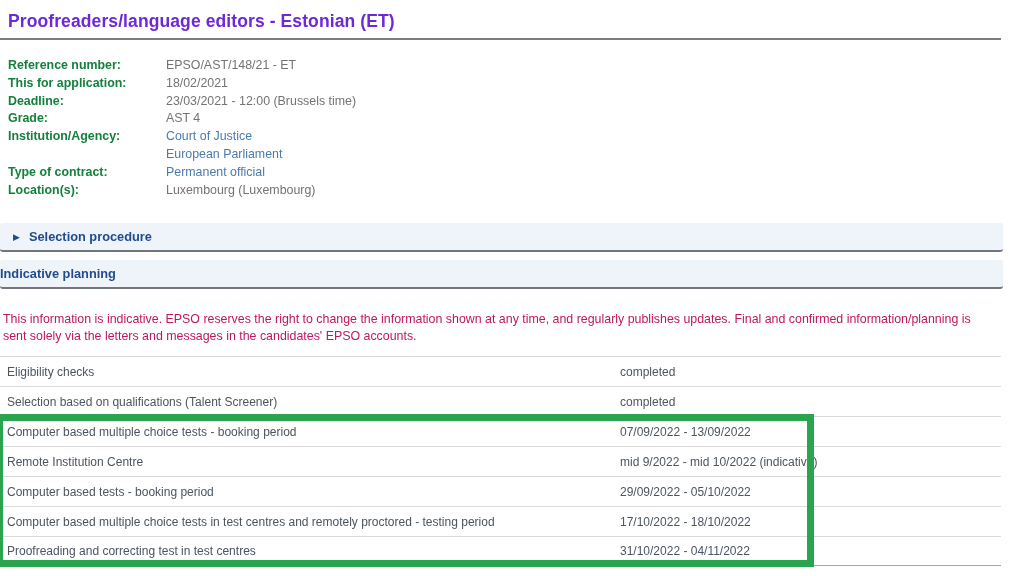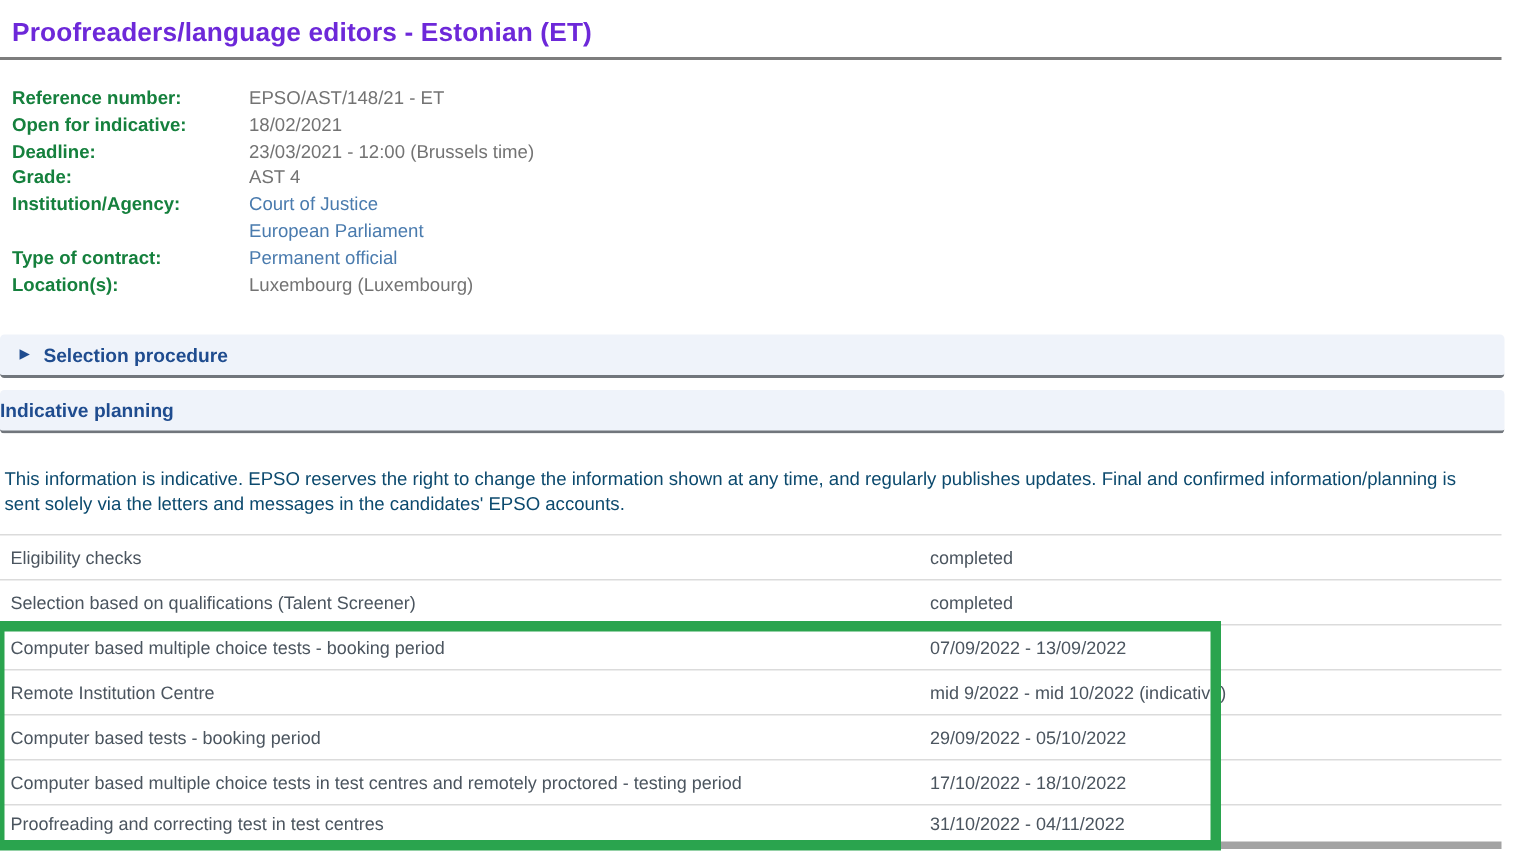--- a/index.html
+++ b/index.html
@@ -83,39 +83,39 @@
     transform: translateY(-0.5px);
   }
   
   .notice {
     position: absolute;
     top: 299px;
     left: 3px;
     width: 986px;
     font-size: 12.4px;
     line-height: 16.6px;
-    color: #0c4a6e;
+    color: #be185d;
   }
   
   .planning-table {
     position: absolute;
     top: 356px;
     left: 0;
     width: 1001px;
     font-size: 12px;
   }
   .trow {
     position: relative;
     height: 30px;
     border-top: 1px solid #dbdbdb;
     box-sizing: border-box;
     display: flex;
     align-items: center;
   }
-  .trow:last-child { border-bottom: 5px solid #a3a3a3; }
+  .trow:last-child { border-bottom: 1px solid #a3a3a3; }
   .stage-cell { padding-left: 7px; width: 605px; }
   .date-cell  { position: absolute; left: 620px; top: 0; height: 100%; display: flex; align-items: center; }
   
   .highlight-box {
     position: absolute;
     top: 414px;
     left: -4px;
     width: 818px;
     height: 153px;
     border: 7px solid #2aa44e;
@@ -129,21 +129,21 @@
 <div class="page">
 
   <h1 class="page-title">Proofreaders/language editors - Estonian (ET)</h1>
   <div class="title-rule"></div>
 
   <div class="fields">
     <div class="frow">
       <span class="flabel">Reference number:</span><span class="fvalue">EPSO/AST/148/21 - ET</span>
     </div>
     <div class="frow">
-      <span class="flabel">Open for indicative:</span><span class="fvalue">18/02/2021</span>
+      <span class="flabel">This for application:</span><span class="fvalue">18/02/2021</span>
     </div>
     <div class="frow">
       <span class="flabel">Deadline:</span><span class="fvalue">23/03/2021 - 12:00 (Brussels time)</span>
     </div>
     <div class="frow">
       <span class="flabel">Grade:</span><span class="fvalue">AST 4</span>
     </div>
     <div class="frow">
       <span class="flabel">Institution/Agency:</span><a class="link" href="#">Court of Justice</a>
     </div>

